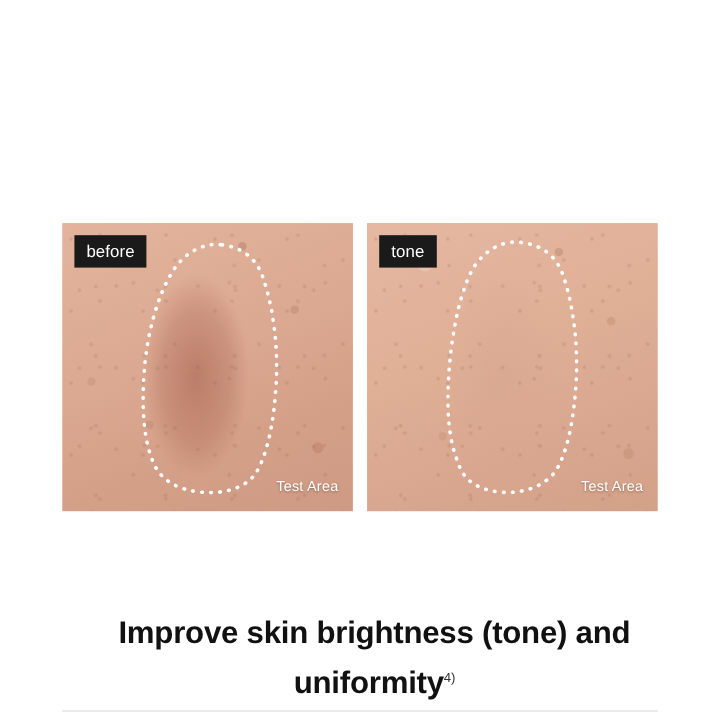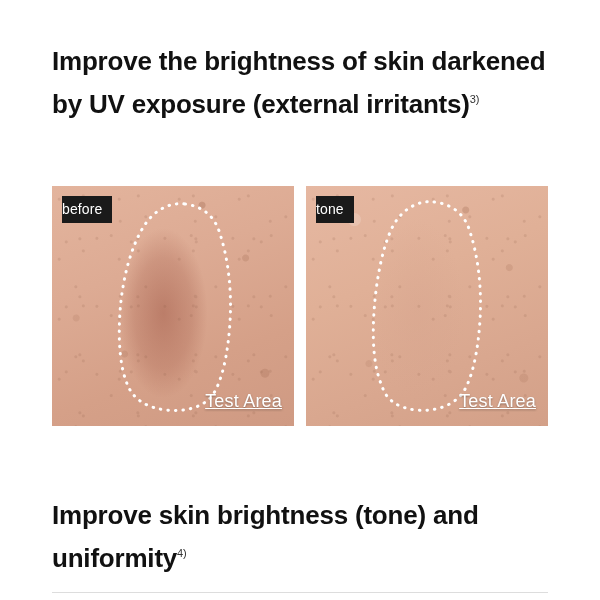--- a/index.html
+++ b/index.html
@@ -18,21 +18,21 @@
   .heading{
     position:absolute;
     left:52px;
     font-size:26px;
     font-weight:700;
     line-height:38px;
     color:#111111;
     letter-spacing:-0.2px;
   }
   #heading-top{ top:42px; width:500px;}
-  #heading-bottom{ top:496px; width:520px;}
+  #heading-bottom{ top:508px; width:520px;text-align:center;}
   .sup{
     font-size:11px;
     font-weight:400;
     vertical-align:super;
     color:#333;
   }
   .panels{
     position:absolute;
     left:52px;top:186px;
     width:496px;height:240px;
@@ -84,52 +84,50 @@
       radial-gradient(circle at 66% 77%, #8a5b46 0 1px, transparent 2px);
     background-size:60px 60px,70px 70px,55px 55px,80px 80px,65px 65px,75px 75px,58px 58px,68px 68px;
   }
   .tag{
     position:absolute;
     top:10px;left:10px;
     background:#1a1a1a;
     color:#ffffff;
     font-size:14px;
     line-height:1;
-    padding:6px 10px 7px 0;
+    padding:6px 10px 7px 10px;
     letter-spacing:0.1px;
   }
   .test-area{
     position:absolute;
     right:12px;bottom:14px;
     color:#ffffff;
-    font-size:18px;
+    font-size:12px;
     letter-spacing:0.2px;
     text-shadow:0 1px 2px rgba(0,0,0,0.35);
-    text-decoration:underline;
   }
   .outline{
     position:absolute;
     inset:0;
     pointer-events:none;
   }
   .divider{
     position:absolute;
     left:52px;
     top:592px;
     width:496px;
     height:1px;
     background:#dddddd;
   }
 </style>
 </head>
 <body>
 
 <div class="page">
 
-  <div class="heading" id="heading-top"><span>Improve the brightness of skin darkened by UV exposure (external irritants)</span><span class="sup">3)</span></div>
 
   <div class="panels">
 
     <div class="panel">
       <div class="skin before"></div>
       <div class="grain"></div>
       <svg class="outline" viewBox="0 0 242 240">
         <path d="M133 18 C150 20,163 30,168 48 C176 72,180 104,178 136 C176 168,170 196,160 210 C150 222,132 226,114 224 C96 222,82 214,76 200 C68 182,66 156,68 126 C70 96,78 62,92 40 C102 24,118 16,133 18 Z" fill="none" stroke="#ffffff" stroke-width="3" stroke-linecap="round" stroke-dasharray="0.5 7"></path>
       </svg>
       <div class="tag">before</div>

